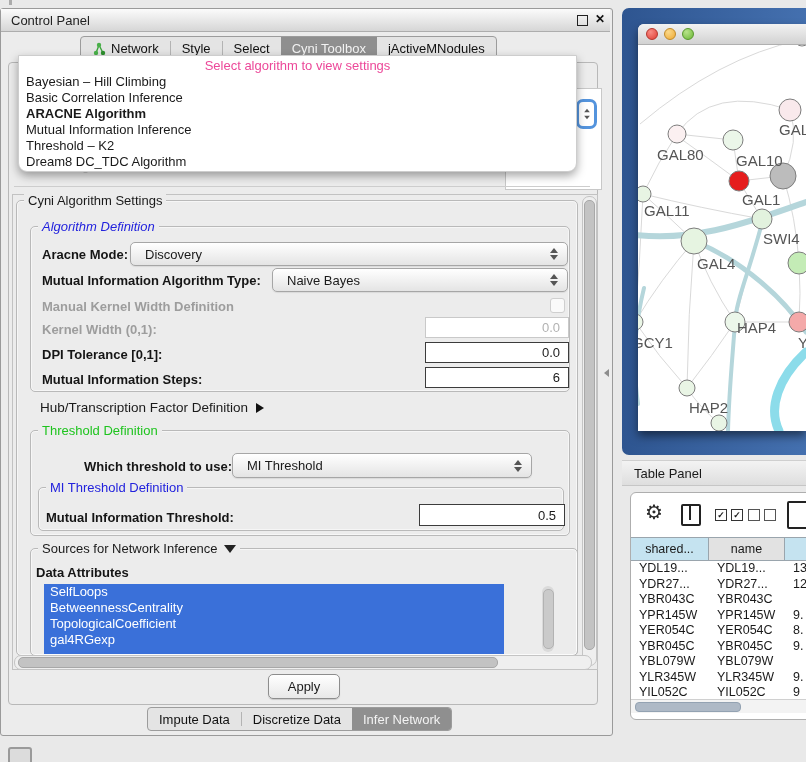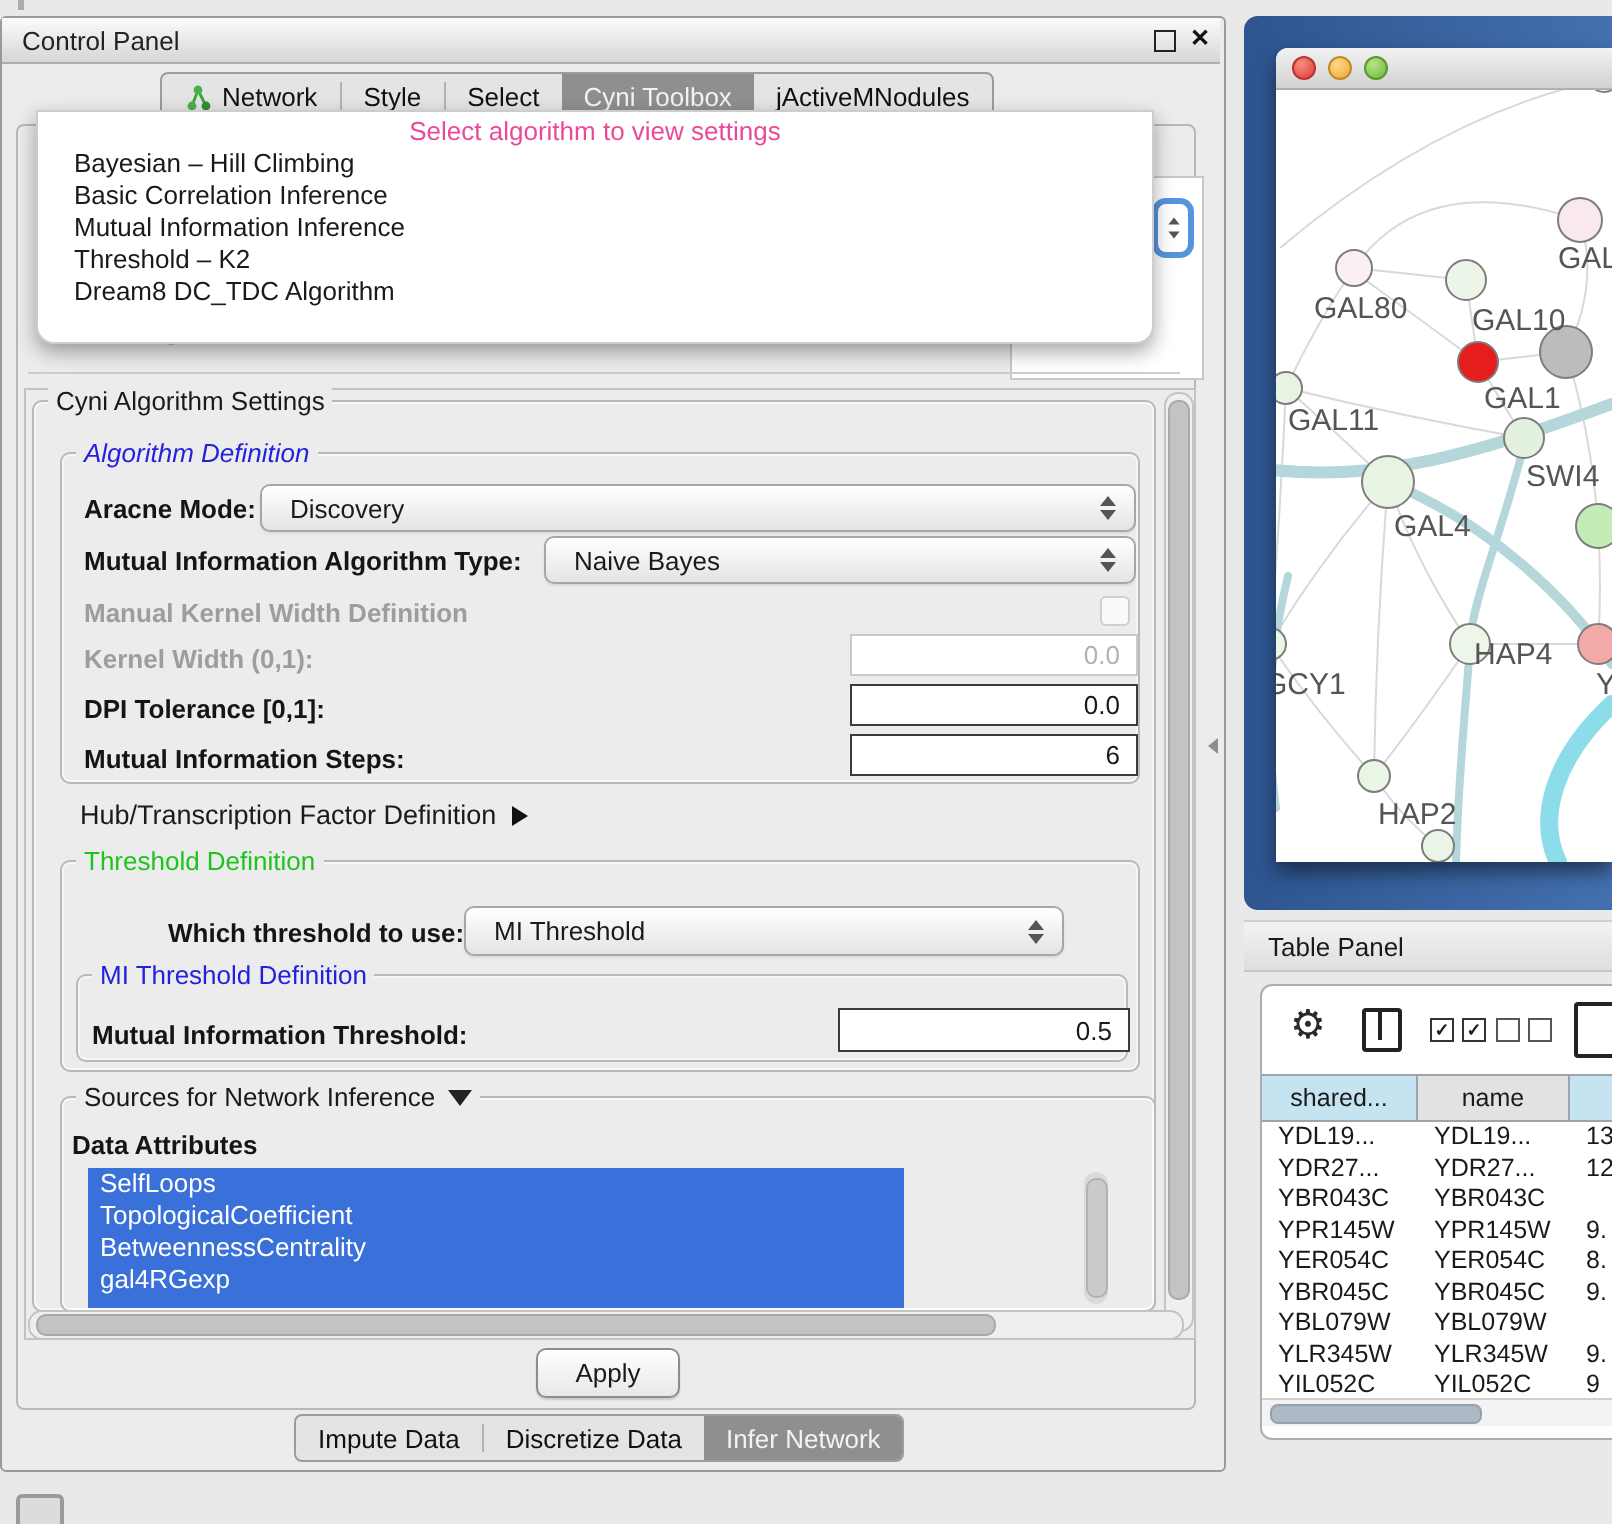--- a/index.html
+++ b/index.html
@@ -39,21 +39,21 @@
   .checkbox{background:#fafafa;border:1px solid #cfcfcf;border-radius:3px;width:13px;height:13px;}
   .btn{background:linear-gradient(#ffffff,#e8e8e8);border:1px solid #8d8d8d;border-radius:5px;
        display:flex;align-items:center;justify-content:center;box-shadow:0 1px 1px rgba(0,0,0,.15);}
   
   .sb-track{background:#efefef;border:1px solid #c4c4c4;border-radius:7px;}
   .sb-thumb{background:#c3c3c3;border:1px solid #a8a8a8;border-radius:5px;}
   
   .popup{left:18px;top:55px;width:557px;height:115px;background:#fff;border:1px solid #cdcdcd;
          border-radius:0 0 9px 9px;box-shadow:0 4px 10px rgba(0,0,0,.35);z-index:30;}
   .popup .ph{height:16px;line-height:16px;text-align:center;color:#ec4899;margin-top:2px;}
-  .popup .it{height:16px;line-height:16px;padding-left:18px;white-space:nowrap;}
+  .popup .it{height:16px;line-height:16px;padding-left:7px;white-space:nowrap;}
   .popup .it.bold{font-weight:bold;}
   
   .attr-list{background:#3a70d9;color:#fff;overflow:hidden;}
   .attr-list .li{height:16px;line-height:16px;padding-left:6px;white-space:nowrap;}
   
   .net-frame{left:622px;top:8px;width:184px;height:447px;border-radius:7px 0 0 7px;
              background:linear-gradient(90deg,#2e5590,#44700f0);background:linear-gradient(90deg,#2e5590,#4470af);}
   .net-win{left:638px;top:24px;width:168px;height:407px;background:#fff;border-radius:6px 0 0 0;
            box-shadow:0 5px 10px rgba(0,0,0,.5);}
   .mac-bar{left:638px;top:24px;width:168px;height:20px;border-radius:6px 0 0 0;
@@ -181,24 +181,24 @@
 <div class="abs lbl" style="left:46px;top:510px;z-index:6;">Mutual Information Threshold:</div>
 <div class="abs field strong" style="left:419px;top:504px;width:128px;height:20px;z-index:6;">0.5</div>
 
 <div class="abs grp" style="left:30px;top:548px;width:546px;height:106px;z-index:4;">
   <span class="legend" style="display:flex;align-items:center;gap:6px;">
     <span>Sources for Network Inference</span>
     <span class="tri-down-b"></span>
   </span>
 </div>
 <div class="abs lbl" style="left:36px;top:565px;z-index:5;">Data Attributes</div>
-<div class="abs attr-list" style="left:44px;top:584px;width:408px;height:70px;z-index:5;">
+<div class="abs attr-list" style="left:44px;top:584px;width:460px;height:70px;z-index:5;">
   <div class="li">SelfLoops</div>
+  <div class="li">BetweennessCentrality</div>
   <div class="li">TopologicalCoefficient</div>
-  <div class="li">BetweennessCentrality</div>
   <div class="li">gal4RGexp</div>
 </div>
 <div class="abs" style="left:542px;top:586px;width:12px;height:66px;background:#dadada;border-radius:6px;z-index:6;">
   <div style="position:absolute;left:1px;top:3px;width:9px;height:58px;background:#cacaca;border:1px solid #b2b2b2;border-radius:5px;"></div>
 </div>
 
 <div class="abs sb-track" style="left:14px;top:655px;width:576px;height:13px;z-index:4;">
   <div class="sb-thumb" style="position:absolute;left:3px;top:1px;width:478px;height:9px;"></div>
 </div>
 
@@ -216,20 +216,21 @@
     </div>
   <div class="tab sel">
       <span>Infer Network</span>
     </div>
 </div>
 
 <div class="abs popup">
   <div class="ph">Select algorithm to view settings</div>
   <div class="it">Bayesian – Hill Climbing</div>
   <div class="it">Basic Correlation Inference</div>
+  <div class="it bold">ARACNE Algorithm</div>
   <div class="it">Mutual Information Inference</div>
   <div class="it">Threshold – K2</div>
   <div class="it">Dream8 DC_TDC Algorithm</div>
 </div>
 
 <div class="abs" style="left:604px;top:369px;width:0;height:0;border-top:4px solid transparent;border-bottom:4px solid transparent;border-right:5px solid #8d8d8d;"></div>
 
 <div class="abs net-frame"></div>
 <div class="abs net-win"></div>
 <div class="abs mac-bar" style="z-index:6;">

